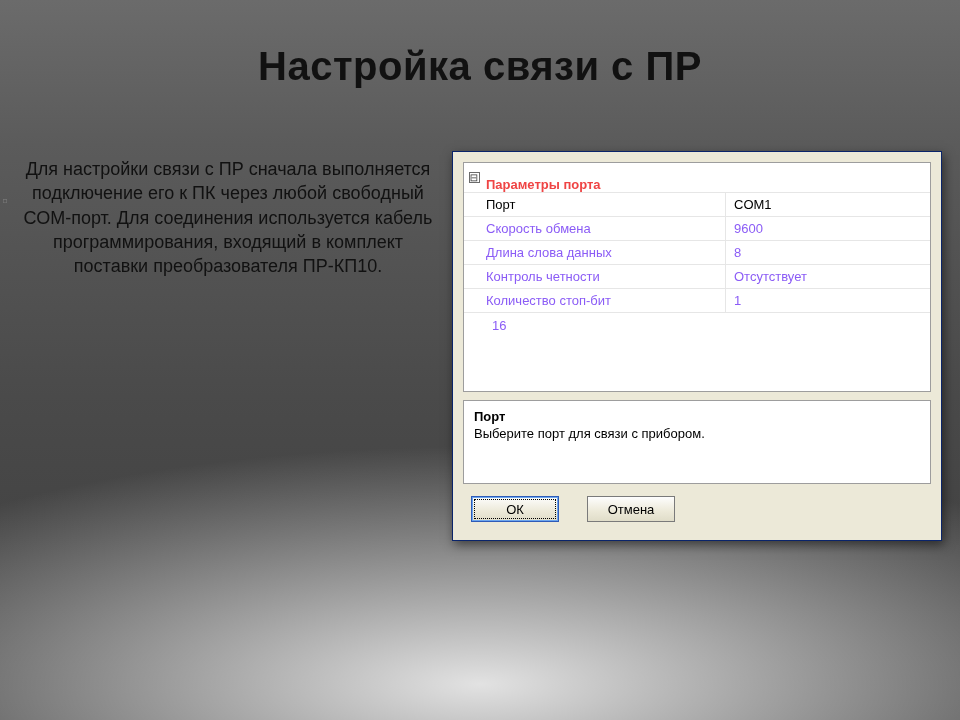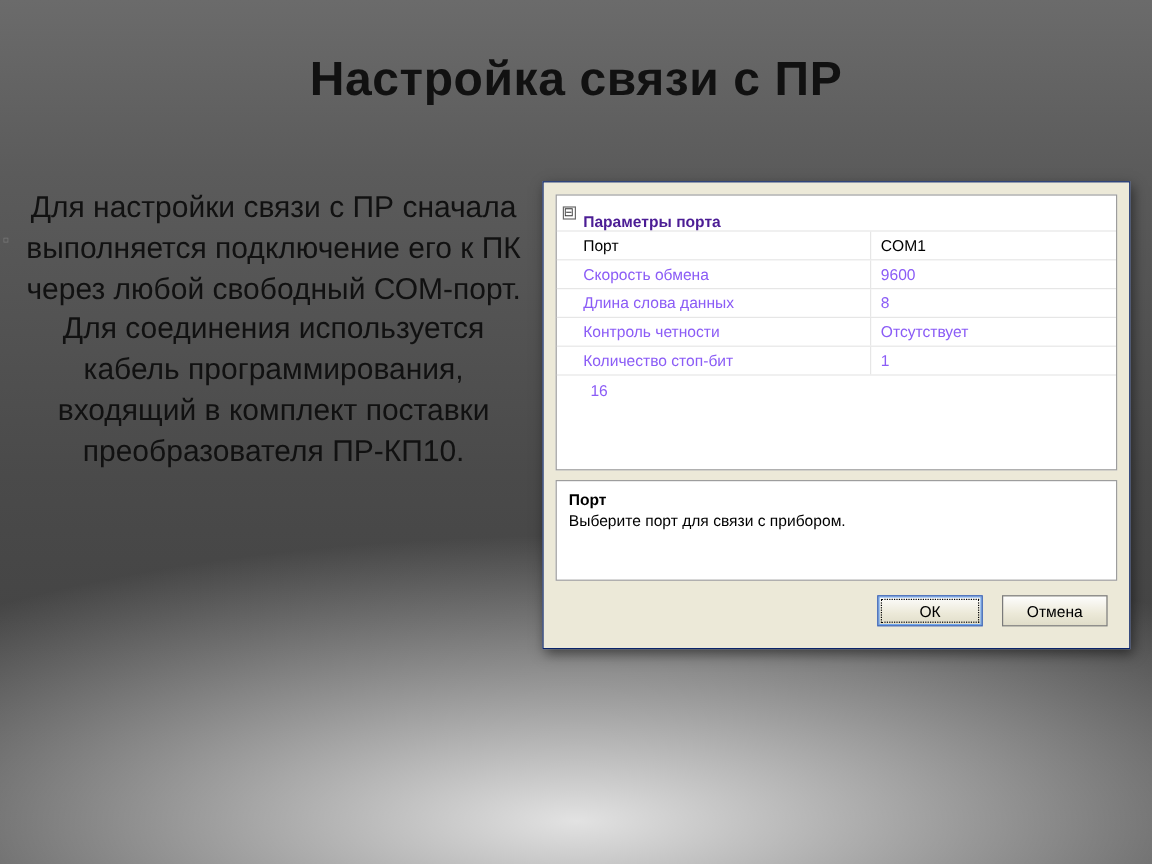--- a/index.html
+++ b/index.html
@@ -21,21 +21,21 @@
     letter-spacing: 0.5px;
   }
   .content {
     display: flex;
     align-items: flex-start;
     padding: 62px 18px 0 18px;
     gap: 14px;
   }
   .left-text {
     flex: 0 0 420px;
-    font-size: 25px;
+    font-size: 18px;
     line-height: 1.35;
     text-align: center;
     color: #111;
     font-weight: 400;
     padding-top: 6px;
   }
   .bullet {
     position: absolute;
     left: 2px;
     top: 192px;
@@ -115,37 +115,37 @@
     flex: 0 0 242px;
     padding: 3px 6px 3px 2px;
     border-right: 1px solid #e6e6e6;
     display:flex; align-items:center;
   }
   .col-value {
     flex: 1;
     padding: 3px 8px;
     display:flex; align-items:center;
   }
-  .group-label { font-weight: 700; color: #4c1d95; padding-left:2px; flex:1; display:flex; align-items:center;margin-top:14px;}
+  .group-label { font-weight: 700; color: #ef4444; padding-left:2px; flex:1; display:flex; align-items:center;margin-top:14px;}
   .disabled { color: #8b5cf6; }
   .active-label { color: #000; }
   .active-value { color: #000; }
 
   .help-panel {
     height: 84px;
     padding: 8px 10px;
     color: #000;
   }
   .help-title { font-weight: 700; margin-bottom: 2px; }
   .help-text { font-size: 13px; }
 
   .button-row {
     display: flex;
-    justify-content: flex-end;
-    gap: 16px;
+    justify-content: flex-start;
+    gap: 28px;
     padding: 4px 8px 10px 8px;
   }
   .win-btn {
     width: 88px;
     height: 26px;
     background: linear-gradient(to bottom, #fdfdfd 0%, #ece9d8 60%, #e0ddc9 100%);
     border: 1px solid #7a7a7a;
     font-family: Tahoma, Arial, sans-serif;
     font-size: 13px;
     cursor: pointer;

